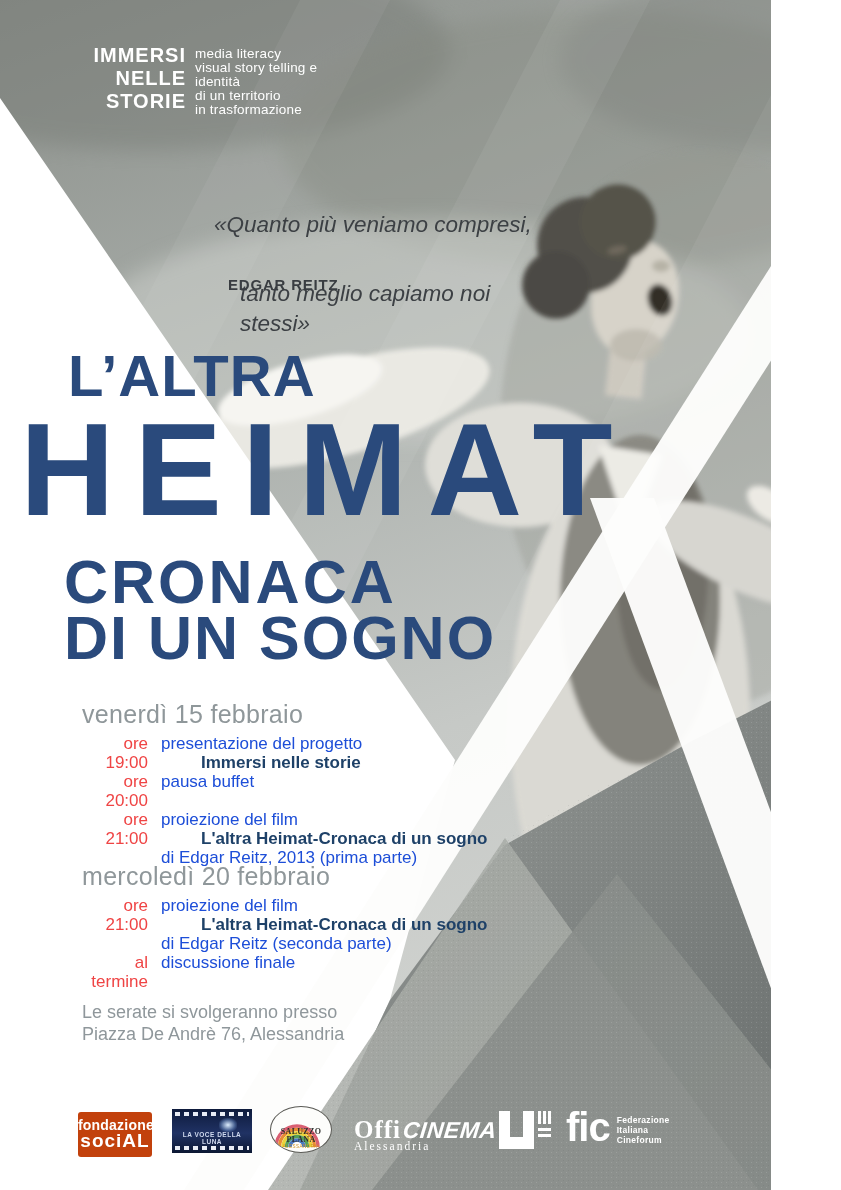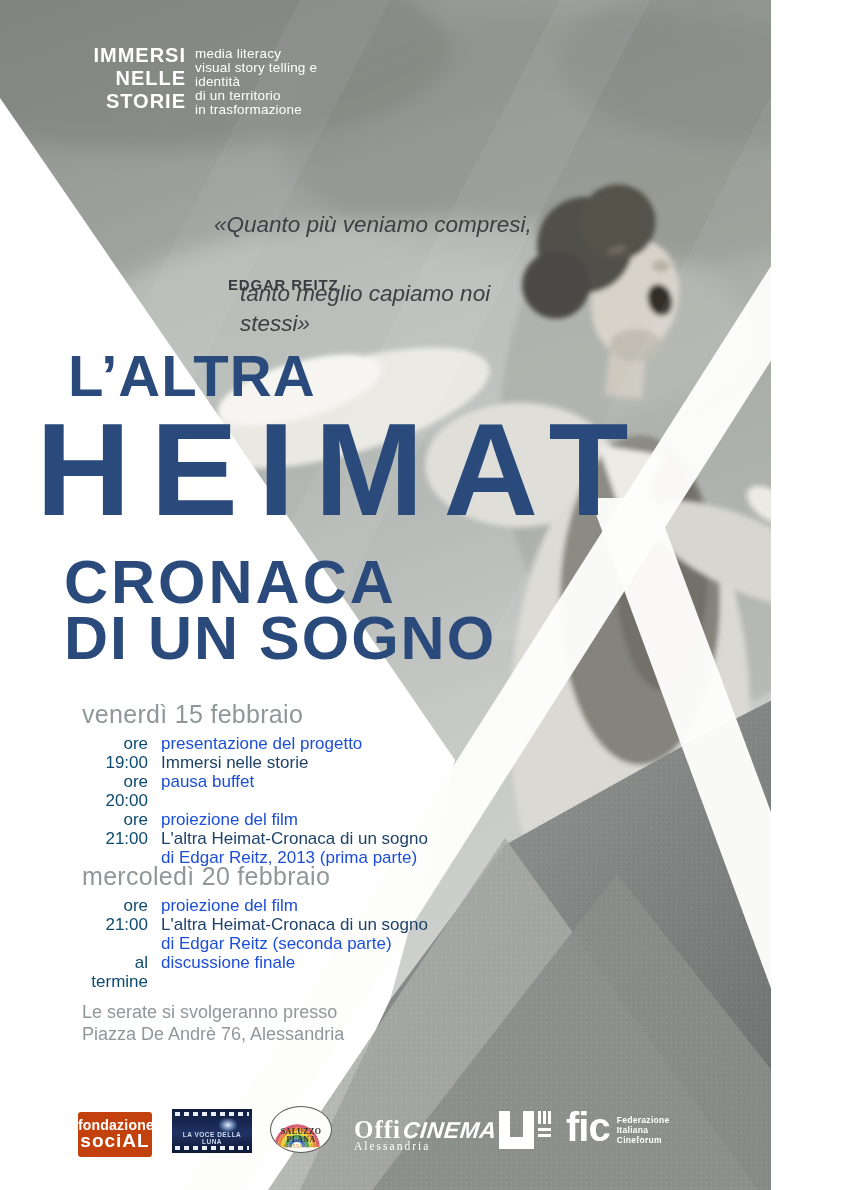--- a/index.html
+++ b/index.html
@@ -17,34 +17,34 @@
   .brand-right{font-size:13.5px;line-height:13.9px;font-weight:400;padding-top:3px;letter-spacing:0.2px;}
 
   
   .quote{left:214px;top:210px;width:330px;font-style:italic;font-size:22.5px;line-height:30px;color:#3c4044;}
   .quote .q2{padding-left:26px;margin-top:39px;}
   .quote-author{left:228px;top:276px;font-size:15px;font-weight:700;letter-spacing:0.8px;color:#393d41;}
 
   
   .title{color:#2a4a7c;font-weight:700;line-height:1;white-space:nowrap;}
   .title-l1{left:68px;top:347px;font-size:58px;letter-spacing:1px;}
-  .title-l2{left:36px;top:404px;font-size:131px;letter-spacing:20px;}
+  .title-l2{left:20px;top:404px;font-size:131px;letter-spacing:20px;}
   .title-l3{left:64px;top:552px;font-size:61px;letter-spacing:3px;}
   .title-l4{left:64px;top:608px;font-size:61px;letter-spacing:2px;}
 
   
   .sched{left:82px;width:420px;}
   .sched1{top:702px;}
   .sched2{top:864px;}
   .sched h2{font-size:25px;font-weight:400;color:#8f979a;margin:0 0 7px 0;line-height:25px;letter-spacing:0.3px;}
   .srow{display:flex;font-size:17px;line-height:19px;}
-  .stime{flex:none;width:66px;text-align:right;margin-right:13px;color:#0c4a6e;}
+  .stime{flex:none;width:66px;text-align:right;margin-right:13px;color:#ef4444;}
   .slines{flex:1;}
   .sline{color:#1d4ed8;}
-  .sline.b{color:#1e4168;font-weight:400;}
+  .sline.b{color:#1e4168;font-weight:700;margin-left:40px;}
 
   
   .venue{left:82px;top:1001px;font-size:18px;line-height:22px;}
   .venue .v1,.venue .v3{color:#8f979b;}
   .venue .v2{color:#2a4c79;font-weight:700;font-size:19px;}
 
   
   .logo-fond{left:78px;top:1112px;width:74px;height:45px;background:#c2410c;border-radius:3px;
     color:#fff;text-align:center;padding-top:6px;box-sizing:border-box;}
   .lf1{font-size:14px;font-weight:700;line-height:14px;letter-spacing:0.2px;}

